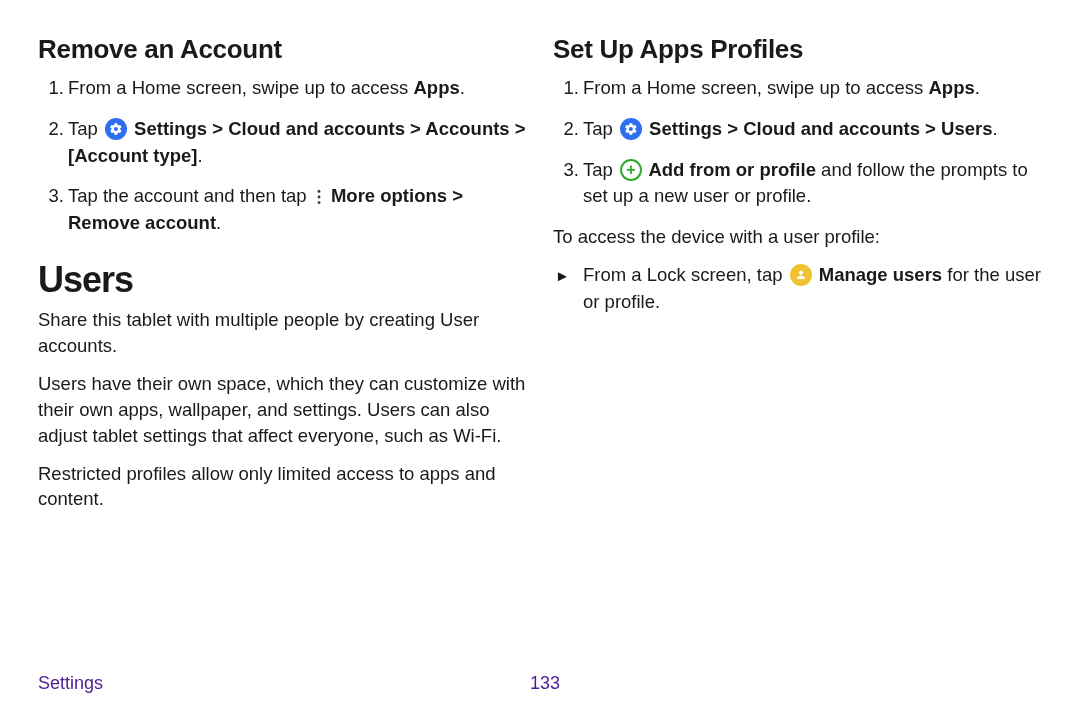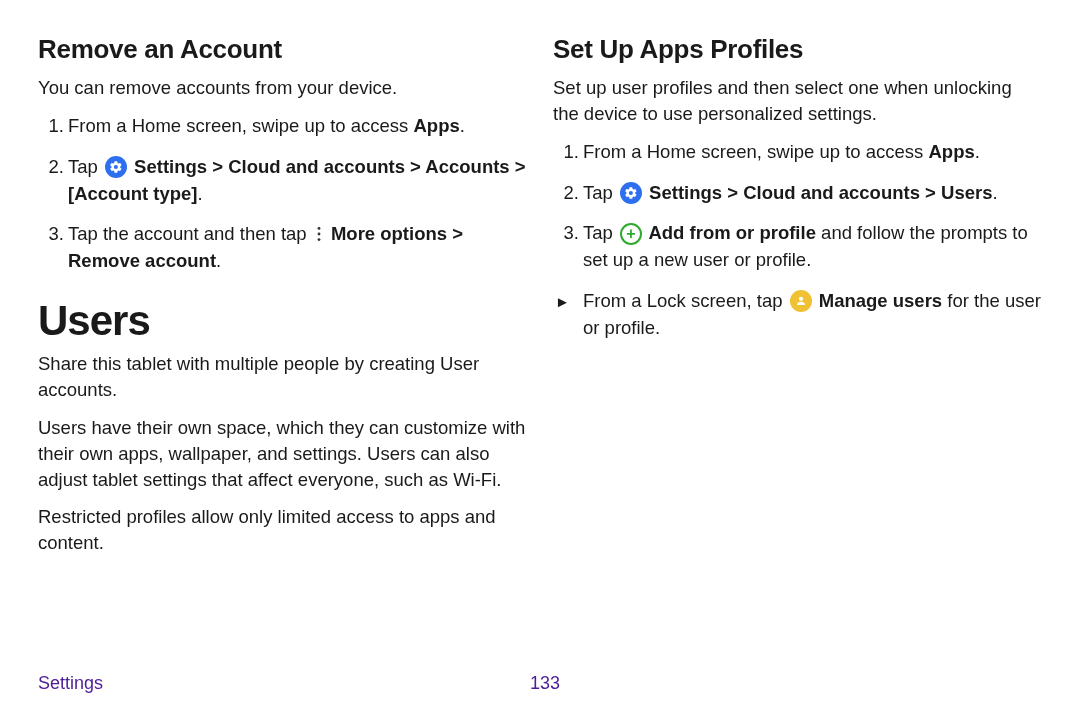--- a/index.html
+++ b/index.html
@@ -19,21 +19,21 @@
     flex: 1;
     min-width: 0;
   }
   h2.section {
     font-size: 26px;
     font-weight: 700;
     margin-bottom: 10px;
     letter-spacing: -0.3px;
   }
   h1.big {
-    font-size: 42px;
+    font-size: 36px;
     font-weight: 800;
     margin-top: 22px;
     margin-bottom: 6px;
     letter-spacing: -1px;
   }
   p.body, li.body {
     font-size: 18.5px;
     line-height: 1.4;
     margin-bottom: 12px;
   }
@@ -124,21 +124,20 @@
 </style>
 </head>
 <body>
 
 <div class="columns">
 
   <div class="col">
 
     <h2 class="section">Remove an Account</h2>
 
-    <p class="body">You can remove accounts from your device.</p>
 
     <ol>
       <li>
         <span>From a Home screen, swipe up to access </span><span class="b">Apps</span><span>.</span>
       </li>
       <li>
         <span>Tap </span><span class="icon icon-settings">
             <svg viewBox="0 0 24 24" width="14" height="14">
               <path fill="#fff" d="M19.14,12.94a7,7,0,0,0,.05-.94,7,7,0,0,0-.05-.94l2.11-1.65a.5.5,0,0,0,.12-.64l-2-3.46a.5.5,0,0,0-.6-.22l-2.49,1a7,7,0,0,0-1.63-.94l-.38-2.65A.5.5,0,0,0,13.77,2H9.77a.5.5,0,0,0-.49.42L8.9,5.07a7,7,0,0,0-1.63.94l-2.49-1a.5.5,0,0,0-.6.22l-2,3.46a.5.5,0,0,0,.12.64L4.41,11a7,7,0,0,0,0,1.88L2.3,14.53a.5.5,0,0,0-.12.64l2,3.46a.5.5,0,0,0,.6.22l2.49-1a7,7,0,0,0,1.63.94l.38,2.65a.5.5,0,0,0,.49.42h4a.5.5,0,0,0,.49-.42l.38-2.65a7,7,0,0,0,1.63-.94l2.49,1a.5.5,0,0,0,.6-.22l2-3.46a.5.5,0,0,0-.12-.64ZM11.77,15.5A3.5,3.5,0,1,1,15.27,12,3.5,3.5,0,0,1,11.77,15.5Z"></path>
             </svg>
@@ -159,38 +158,38 @@
 
     <p class="body">Share this tablet with multiple people by creating User accounts.</p>
     <p class="body">Users have their own space, which they can customize with their own apps, wallpaper, and settings. Users can also adjust tablet settings that affect everyone, such as Wi-Fi.</p>
     <p class="body">Restricted profiles allow only limited access to apps and content.</p>
 
   </div>
 
   <div class="col">
 
     <h2 class="section">Set Up Apps Profiles</h2>
-    <p class="body">Set up user profiles and then select one when unlocking the device to use personalized settings.</p>
 
     <ol>
       <li>
         <span>From a Home screen, swipe up to access </span><span class="b">Apps</span><span>.</span>
       </li>
       <li>
         <span>Tap </span><span class="icon icon-settings">
             <svg viewBox="0 0 24 24" width="14" height="14">
               <path fill="#fff" d="M19.14,12.94a7,7,0,0,0,.05-.94,7,7,0,0,0-.05-.94l2.11-1.65a.5.5,0,0,0,.12-.64l-2-3.46a.5.5,0,0,0-.6-.22l-2.49,1a7,7,0,0,0-1.63-.94l-.38-2.65A.5.5,0,0,0,13.77,2H9.77a.5.5,0,0,0-.49.42L8.9,5.07a7,7,0,0,0-1.63.94l-2.49-1a.5.5,0,0,0-.6.22l-2,3.46a.5.5,0,0,0,.12.64L4.41,11a7,7,0,0,0,0,1.88L2.3,14.53a.5.5,0,0,0-.12.64l2,3.46a.5.5,0,0,0,.6.22l2.49-1a7,7,0,0,0,1.63.94l.38,2.65a.5.5,0,0,0,.49.42h4a.5.5,0,0,0,.49-.42l.38-2.65a7,7,0,0,0,1.63-.94l2.49,1a.5.5,0,0,0,.6-.22l2-3.46a.5.5,0,0,0-.12-.64ZM11.77,15.5A3.5,3.5,0,1,1,15.27,12,3.5,3.5,0,0,1,11.77,15.5Z"></path>
             </svg>
           </span><span class="b"> Settings &gt; Cloud and accounts &gt; Users</span><span>.</span>
       </li>
       <li>
         <span>Tap </span><span class="icon icon-add">+</span><span class="b"> Add from or profile</span><span> and follow the prompts to set up a new user or profile.</span>
       </li>
     </ol>
 
+    <p class="body">To access the device with a user profile:</p>
 
     <ul class="indent-list">
       <li>
         <span>From a Lock screen, tap </span><span class="icon icon-user">
             <svg viewBox="0 0 24 24" width="14" height="14">
               <circle cx="12" cy="8.2" r="3.6" fill="#fff"></circle>
               <path fill="#fff" d="M12 13.2c-3.8 0-6.6 2.1-6.6 4.4v1.4h13.2v-1.4c0-2.3-2.8-4.4-6.6-4.4z"></path>
             </svg>
           </span><span class="b"> Manage users</span><span> for the user or profile.</span>
       </li>

